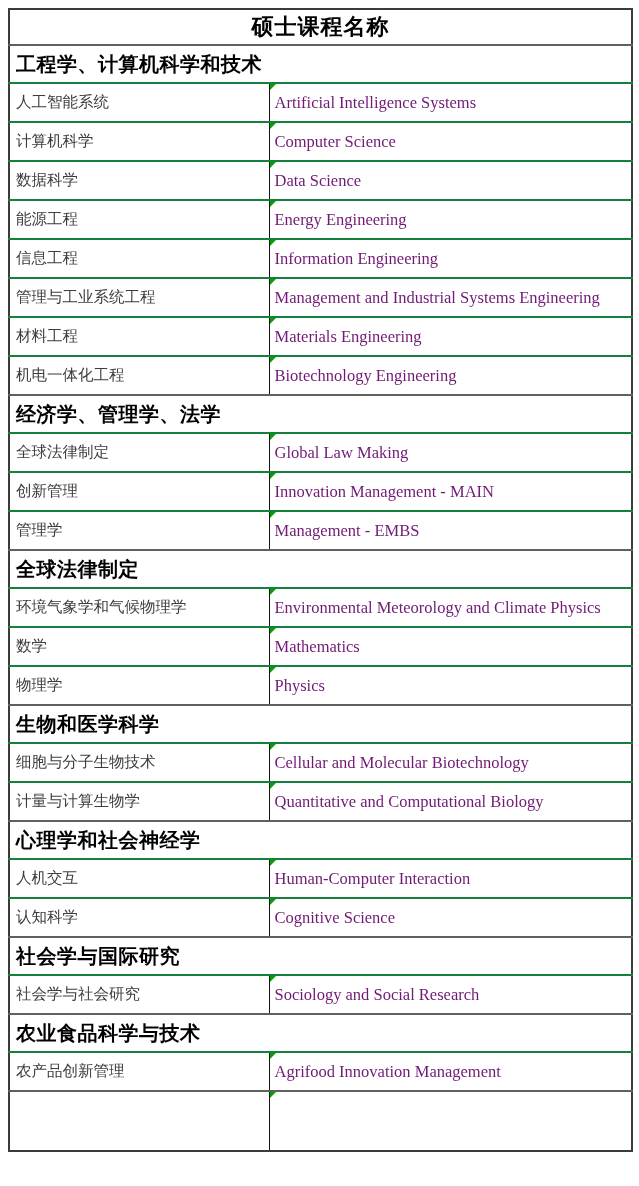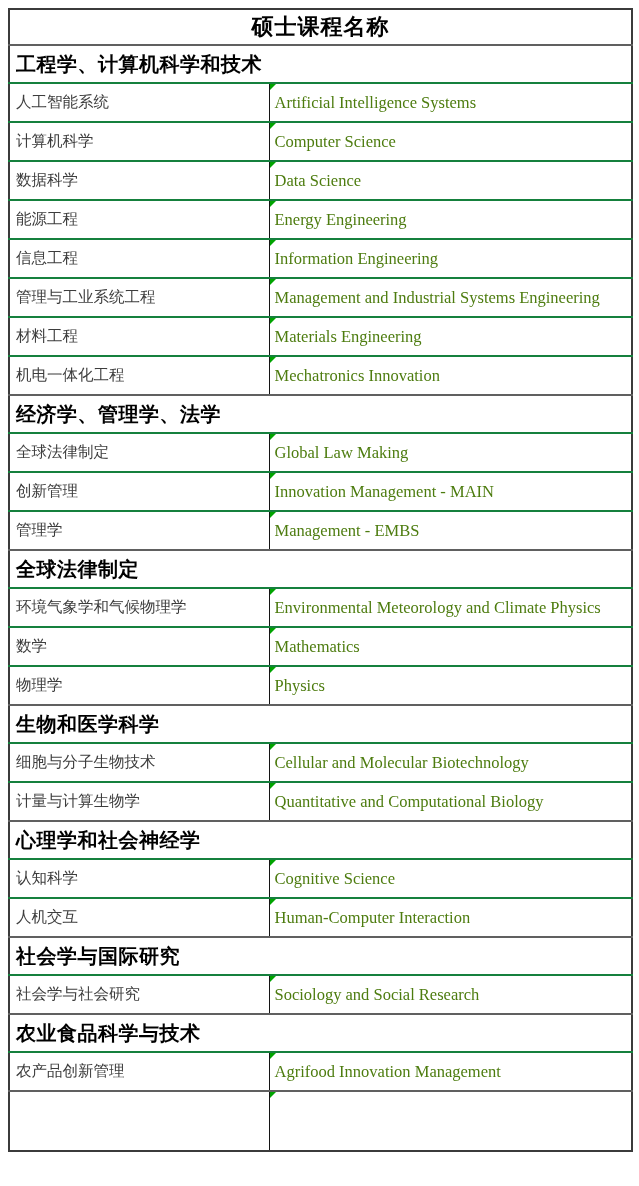--- a/index.html
+++ b/index.html
@@ -54,21 +54,21 @@
     height: 39px;
     border-top: 2px solid #15803d;
   }
   .zh-cell {
     font-size: 15.5px;
     color: #3d3d3d;
     padding-left: 6px;
   }
   .en-cell {
     font-size: 16.5px;
-    color: #4d7c0f;
+    color: #701a75;
     padding-left: 5px;
     border-left: 1px solid #141414;
     position: relative;
   }
   .marker {
     display: none;
     position: absolute;
     top: 0;
     left: 0;
     width: 0;
@@ -148,21 +148,21 @@
   <tr class="data-row">
     <td class="zh-cell">材料工程</td>
     <td class="en-cell has-marker">
       <span class="marker"></span><span class="en-text">Materials Engineering</span>
     </td>
   </tr>
 
   <tr class="data-row">
     <td class="zh-cell">机电一体化工程</td>
     <td class="en-cell has-marker">
-      <span class="marker"></span><span class="en-text">Mechatronics Innovation</span>
+      <span class="marker"></span><span class="en-text">Biotechnology Engineering</span>
     </td>
   </tr>
 
   <tr class="section-row">
     <td colspan="2" class="section-cell">经济学、管理学、法学</td>
   </tr>
 
 
   <tr class="data-row">
     <td class="zh-cell">全球法律制定</td>
@@ -227,30 +227,30 @@
     <td class="en-cell has-marker">
       <span class="marker"></span><span class="en-text">Quantitative and Computational Biology</span>
     </td>
   </tr>
 
   <tr class="section-row">
     <td colspan="2" class="section-cell">心理学和社会神经学</td>
   </tr>
 
   <tr class="data-row">
+    <td class="zh-cell">人机交互</td>
+    <td class="en-cell has-marker">
+      <span class="marker"></span><span class="en-text">Human-Computer Interaction</span>
+    </td>
+  </tr>
+
+  <tr class="data-row">
     <td class="zh-cell">认知科学</td>
     <td class="en-cell has-marker">
       <span class="marker"></span><span class="en-text">Cognitive Science</span>
-    </td>
-  </tr>
-
-  <tr class="data-row">
-    <td class="zh-cell">人机交互</td>
-    <td class="en-cell has-marker">
-      <span class="marker"></span><span class="en-text">Human-Computer Interaction</span>
     </td>
   </tr>
 
   <tr class="section-row">
     <td colspan="2" class="section-cell">社会学与国际研究</td>
   </tr>
 
   <tr class="data-row">
     <td class="zh-cell">社会学与社会研究</td>
     <td class="en-cell has-marker">

